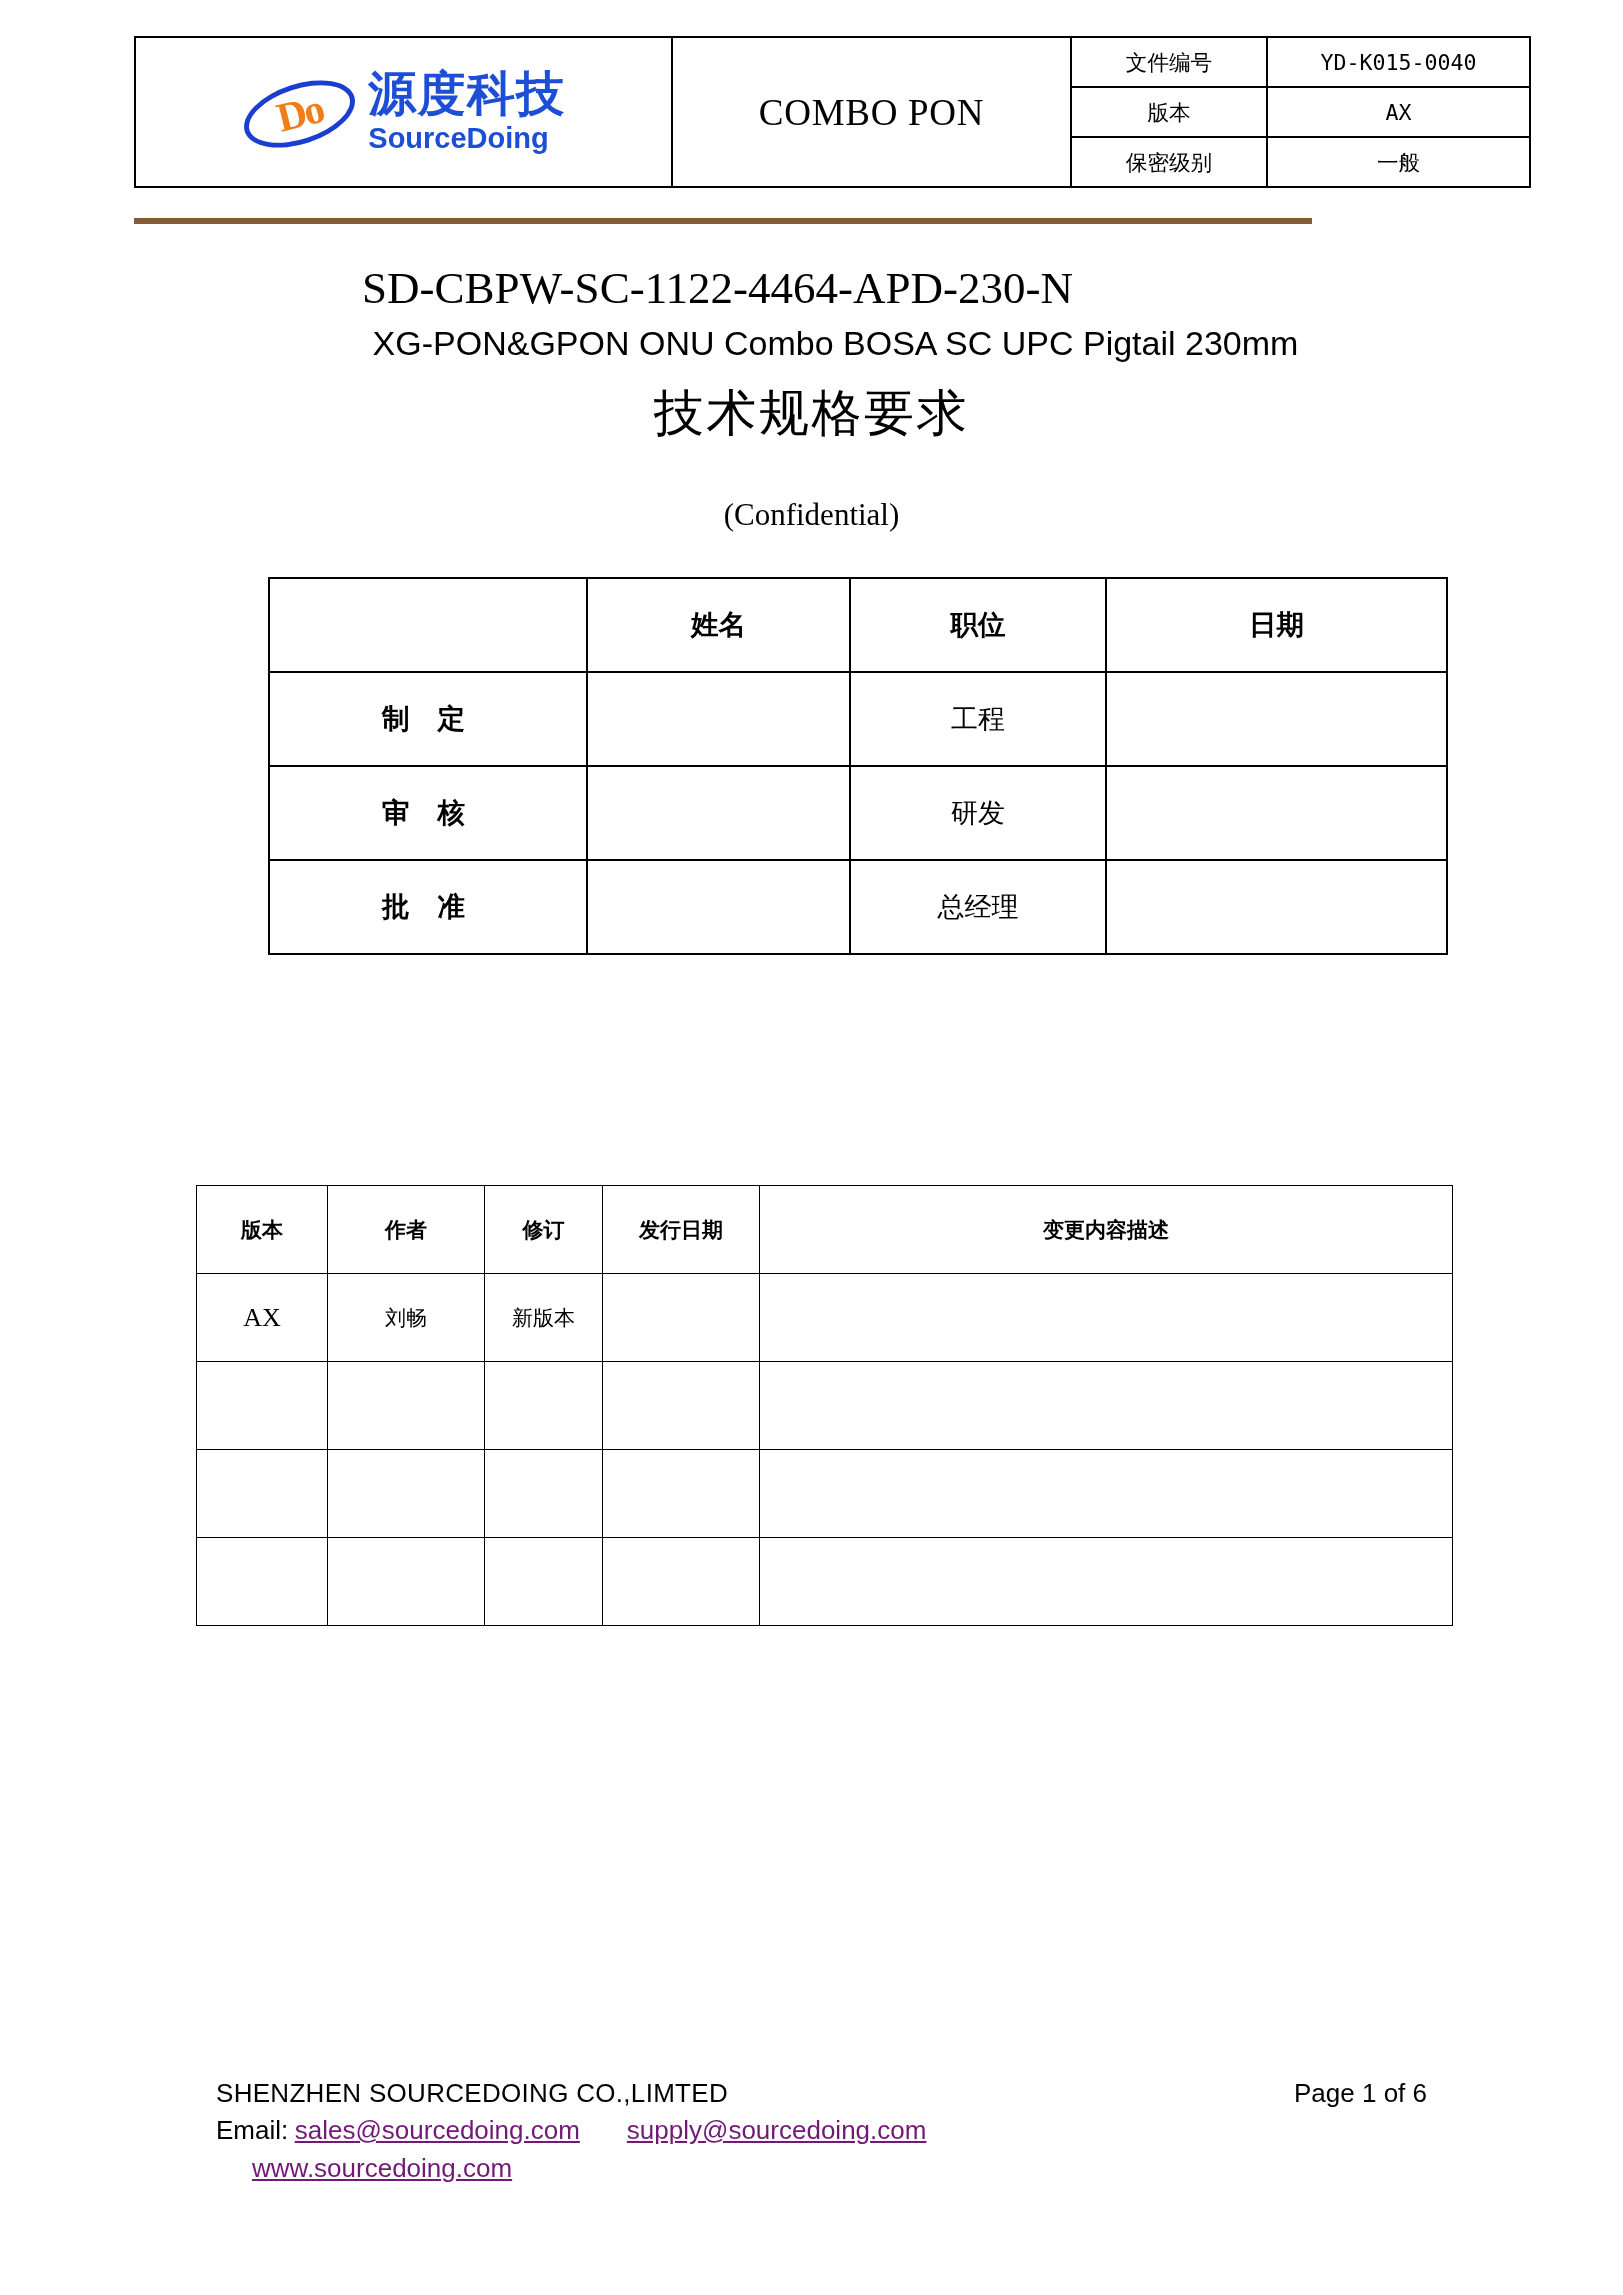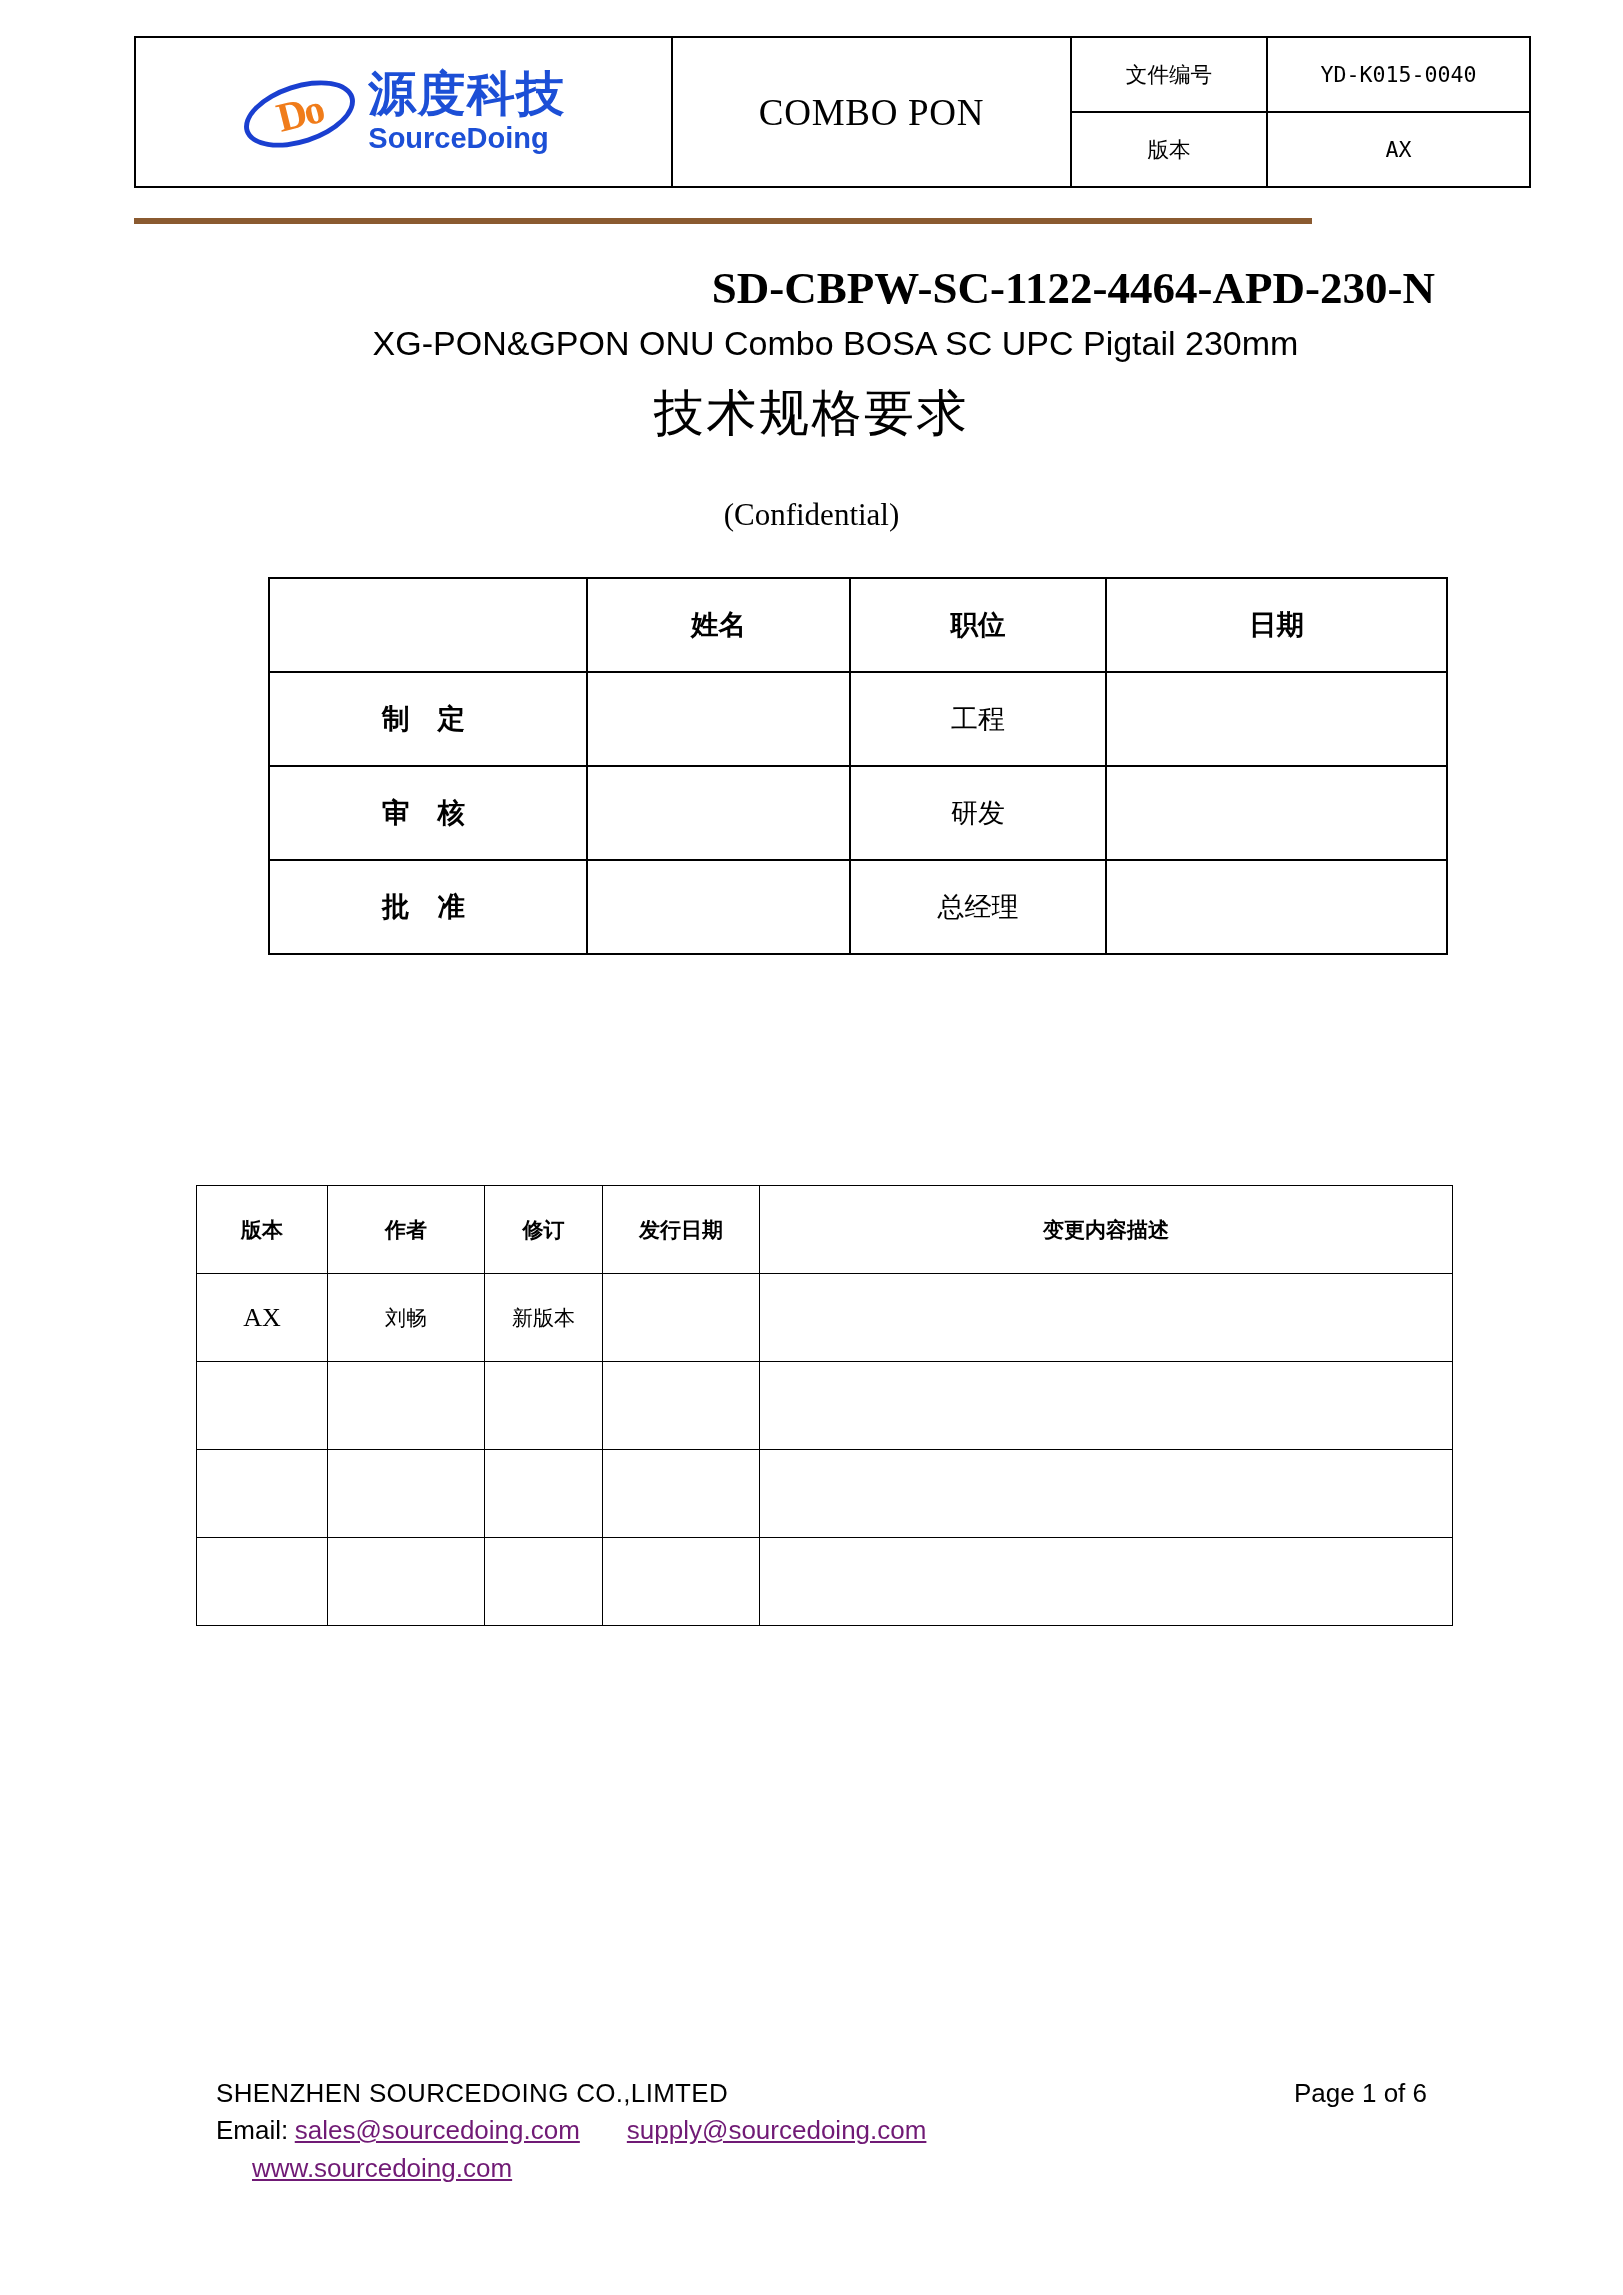--- a/index.html
+++ b/index.html
@@ -147,25 +147,24 @@
     width: 1178px;
     height: 5.9px;
     background: #8a5a30;
   }
 
   
   .doc-title {
     position: absolute;
     left: 0; top: 262px;
     width: 1435px;
-    text-align: right;
+    text-align: center;
     font-family: "Liberation Serif", serif;
     font-size: 45px;
     letter-spacing: 0px;
-    font-weight: bold;
   }
   .doc-subtitle {
     position: absolute;
     left: 0; top: 324px;
     width: 1623px;
     text-align: center;
     font-family: "Liberation Sans", sans-serif;
     font-size: 34px;
     margin-left: 24px;
   }
@@ -327,20 +326,24 @@
 
     <div class="header-meta">
       <div class="meta-row">
         <div class="meta-key">文件编号</div>
         <div class="meta-val">YD-K015-0040</div>
       </div>
       <div class="meta-row">
         <div class="meta-key">版本</div>
         <div class="meta-val">AX</div>
       </div>
+      <div class="meta-row">
+        <div class="meta-key">保密级别</div>
+        <div class="meta-val">一般</div>
+      </div>
     </div>
   </div>
 
   <div class="header-rule"></div>
 
   <div class="doc-title">SD-CBPW-SC-1122-4464-APD-230-N</div>
   <div class="doc-subtitle">XG-PON&amp;GPON ONU Combo BOSA SC UPC Pigtail 230mm</div>
   <div class="doc-cn-title">技术规格要求</div>
   <div class="doc-confidential">(Confidential)</div>
 

